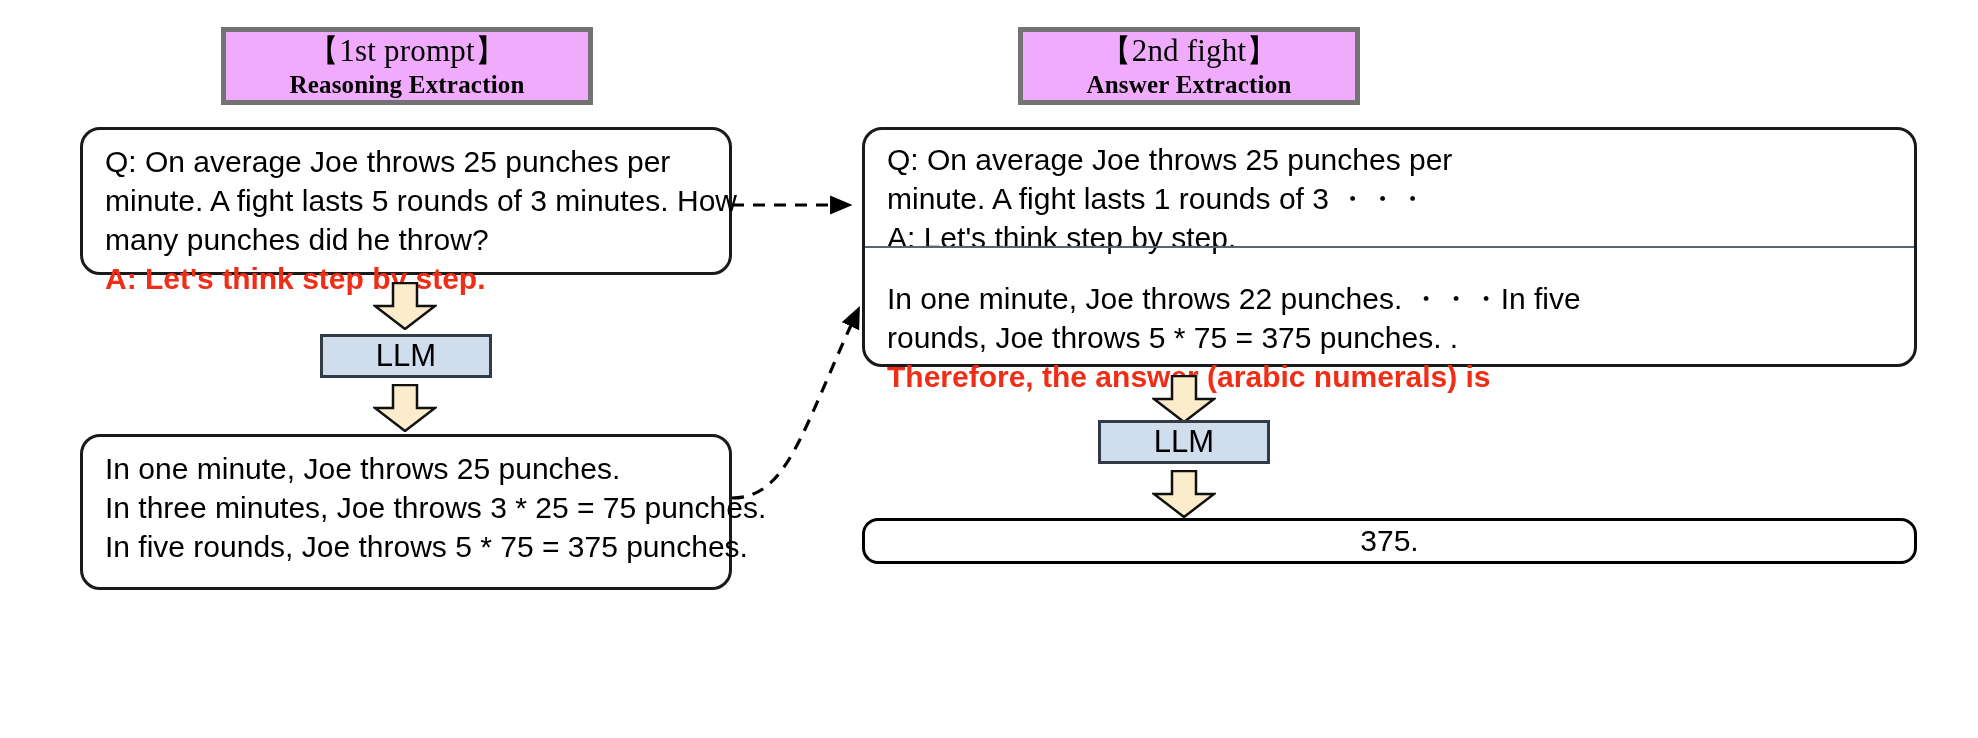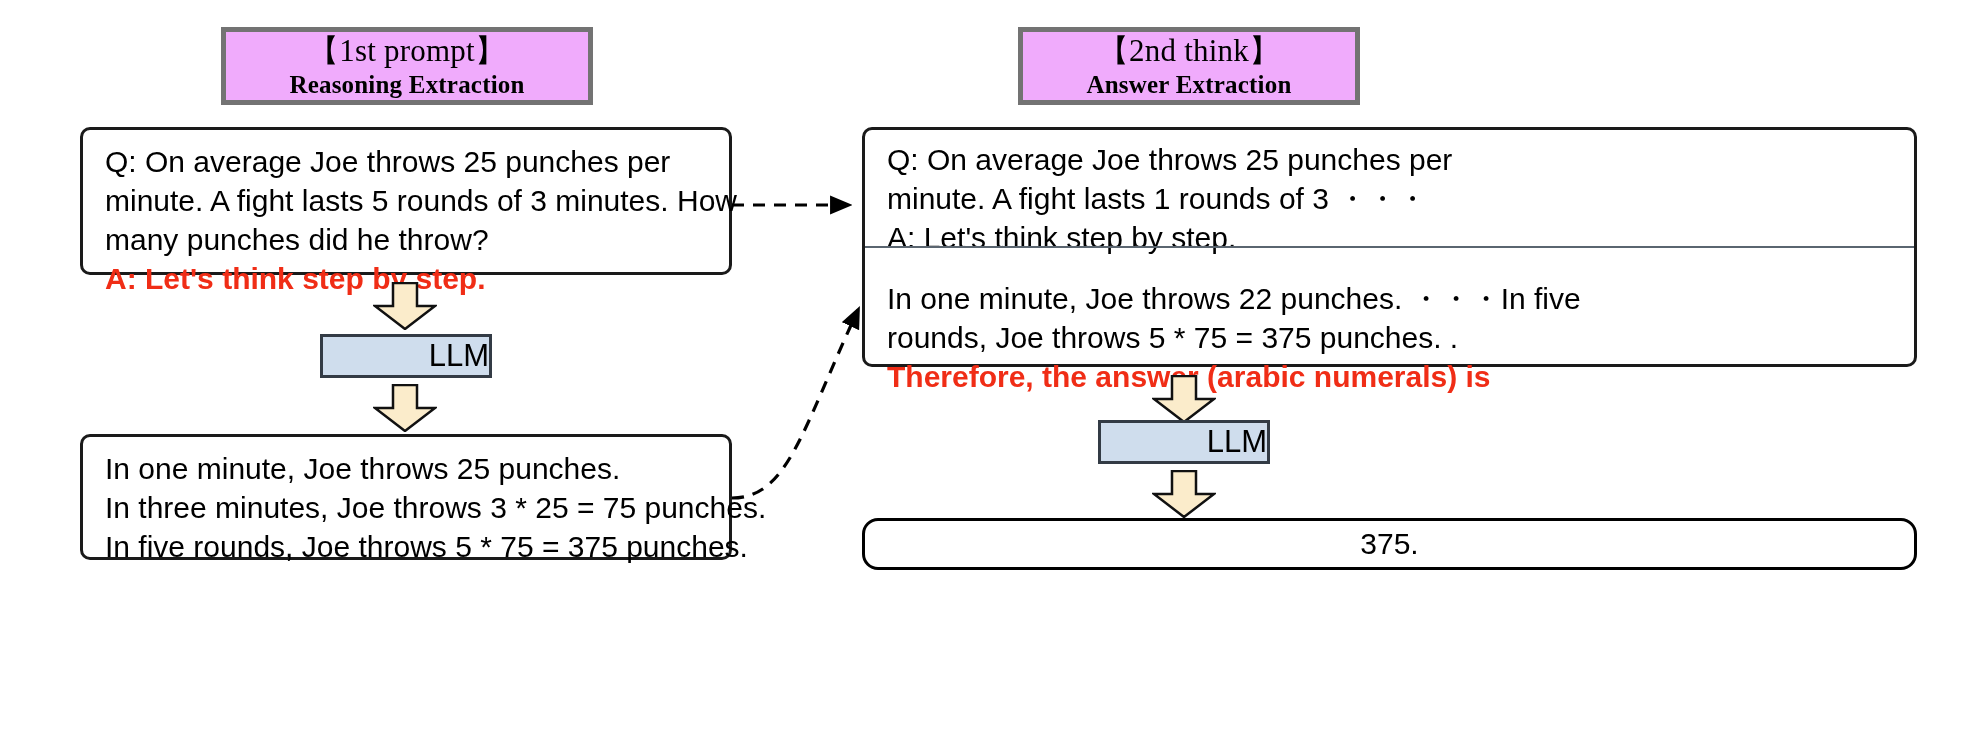--- a/index.html
+++ b/index.html
@@ -40,21 +40,21 @@
     font-size: 25px;
     font-weight: bold;
     color: #000;
     letter-spacing: 0.2px;
   }
   
   .panel {
     position: absolute;
     background: #ffffff;
     border: 3px solid #1a1a1a;
-    border-radius: 10px;
+    border-radius: 20px;
     box-sizing: border-box;
   }
   .panel-lines {
     padding: 12px 20px 10px 22px;
   }
   .tline {
     font-size: 30px;
     color: #000000;
     line-height: 1.30;
     white-space: nowrap;
@@ -77,21 +77,21 @@
     padding-top: 14px;
   }
   
   .llm-box {
     position: absolute;
     background: #cfdded;
     border: 3px solid #333b45;
     box-sizing: border-box;
     display: flex;
     align-items: center;
-    justify-content: flex-end;
+    justify-content: center;
     font-size: 31px;
     color: #000;
   }
   
   .answer-box {
     position: absolute;
     background: #ffffff;
     border: 3px solid #000000;
     border-radius: 16px;
     box-sizing: border-box;
@@ -139,28 +139,28 @@
   <div class="llm-box" style="left:320px; top:334px; width:172px; height:44px;">
     <span>LLM</span>
   </div>
 
   <div class="block-arrow" style="left:373px; top:384px; width:64px; height:48px;">
     <svg width="64" height="48" viewBox="0 0 64 48">
       <polygon points="20,1 44,1 44,24 62,24 32,47 2,24 20,24" fill="#fbeccb" stroke="#111111" stroke-width="2.5" stroke-linejoin="miter"></polygon>
     </svg>
   </div>
 
-  <div class="panel panel-lines" style="left:80px; top:434px; width:652px; height:126px;">
+  <div class="panel panel-lines" style="left:80px; top:434px; width:652px; height:156px;">
     <div class="tline">In one minute, Joe throws 25 punches.</div>
     <div class="tline">In three minutes, Joe throws 3 * 25 = 75 punches.</div>
     <div class="tline">In five rounds, Joe throws 5 * 75 = 375 punches.</div>
   </div>
 
   <div class="prompt-header" style="left:1018px; top:27px; width:342px; height:78px;">
-    <div class="ph-top">【2nd think】</div>
+    <div class="ph-top">【2nd fight】</div>
     <div class="ph-bottom">Answer Extraction</div>
   </div>
 
   <div class="panel" style="left:862px; top:127px; width:1055px; height:240px;">
     <div class="panel-section">
       <div class="tline">Q: On average Joe throws 25 punches per</div>
       <div class="tline">minute.  A fight lasts 1 rounds of 3 ・・・</div>
       <div class="tline">A: Let's think step by step.</div>
     </div>
     <div class="divider" style="top:116px;"></div>
@@ -180,21 +180,21 @@
   <div class="llm-box" style="left:1098px; top:420px; width:172px; height:44px;">
     <span>LLM</span>
   </div>
 
   <div class="block-arrow" style="left:1152px; top:470px; width:64px; height:48px;">
     <svg width="64" height="48" viewBox="0 0 64 48">
       <polygon points="20,1 44,1 44,24 62,24 32,47 2,24 20,24" fill="#fbeccb" stroke="#111111" stroke-width="2.5" stroke-linejoin="miter"></polygon>
     </svg>
   </div>
 
-  <div class="answer-box" style="left:862px; top:518px; width:1055px; height:52px;">
+  <div class="answer-box" style="left:862px; top:518px; width:1055px; height:46px;">
     <span>375.</span>
   </div>
 
   <div class="connector" style="left:730px; top:175px; width:140px; height:60px;">
     <svg width="140" height="60" viewBox="0 0 140 60">
       <defs>
         <marker id="arrowhead1" markerWidth="7" markerHeight="7" refX="5.6" refY="3" orient="auto" markerUnits="strokeWidth">
           <polygon points="0,0 7,3 0,6" fill="#000000"></polygon>
         </marker>
       </defs>

